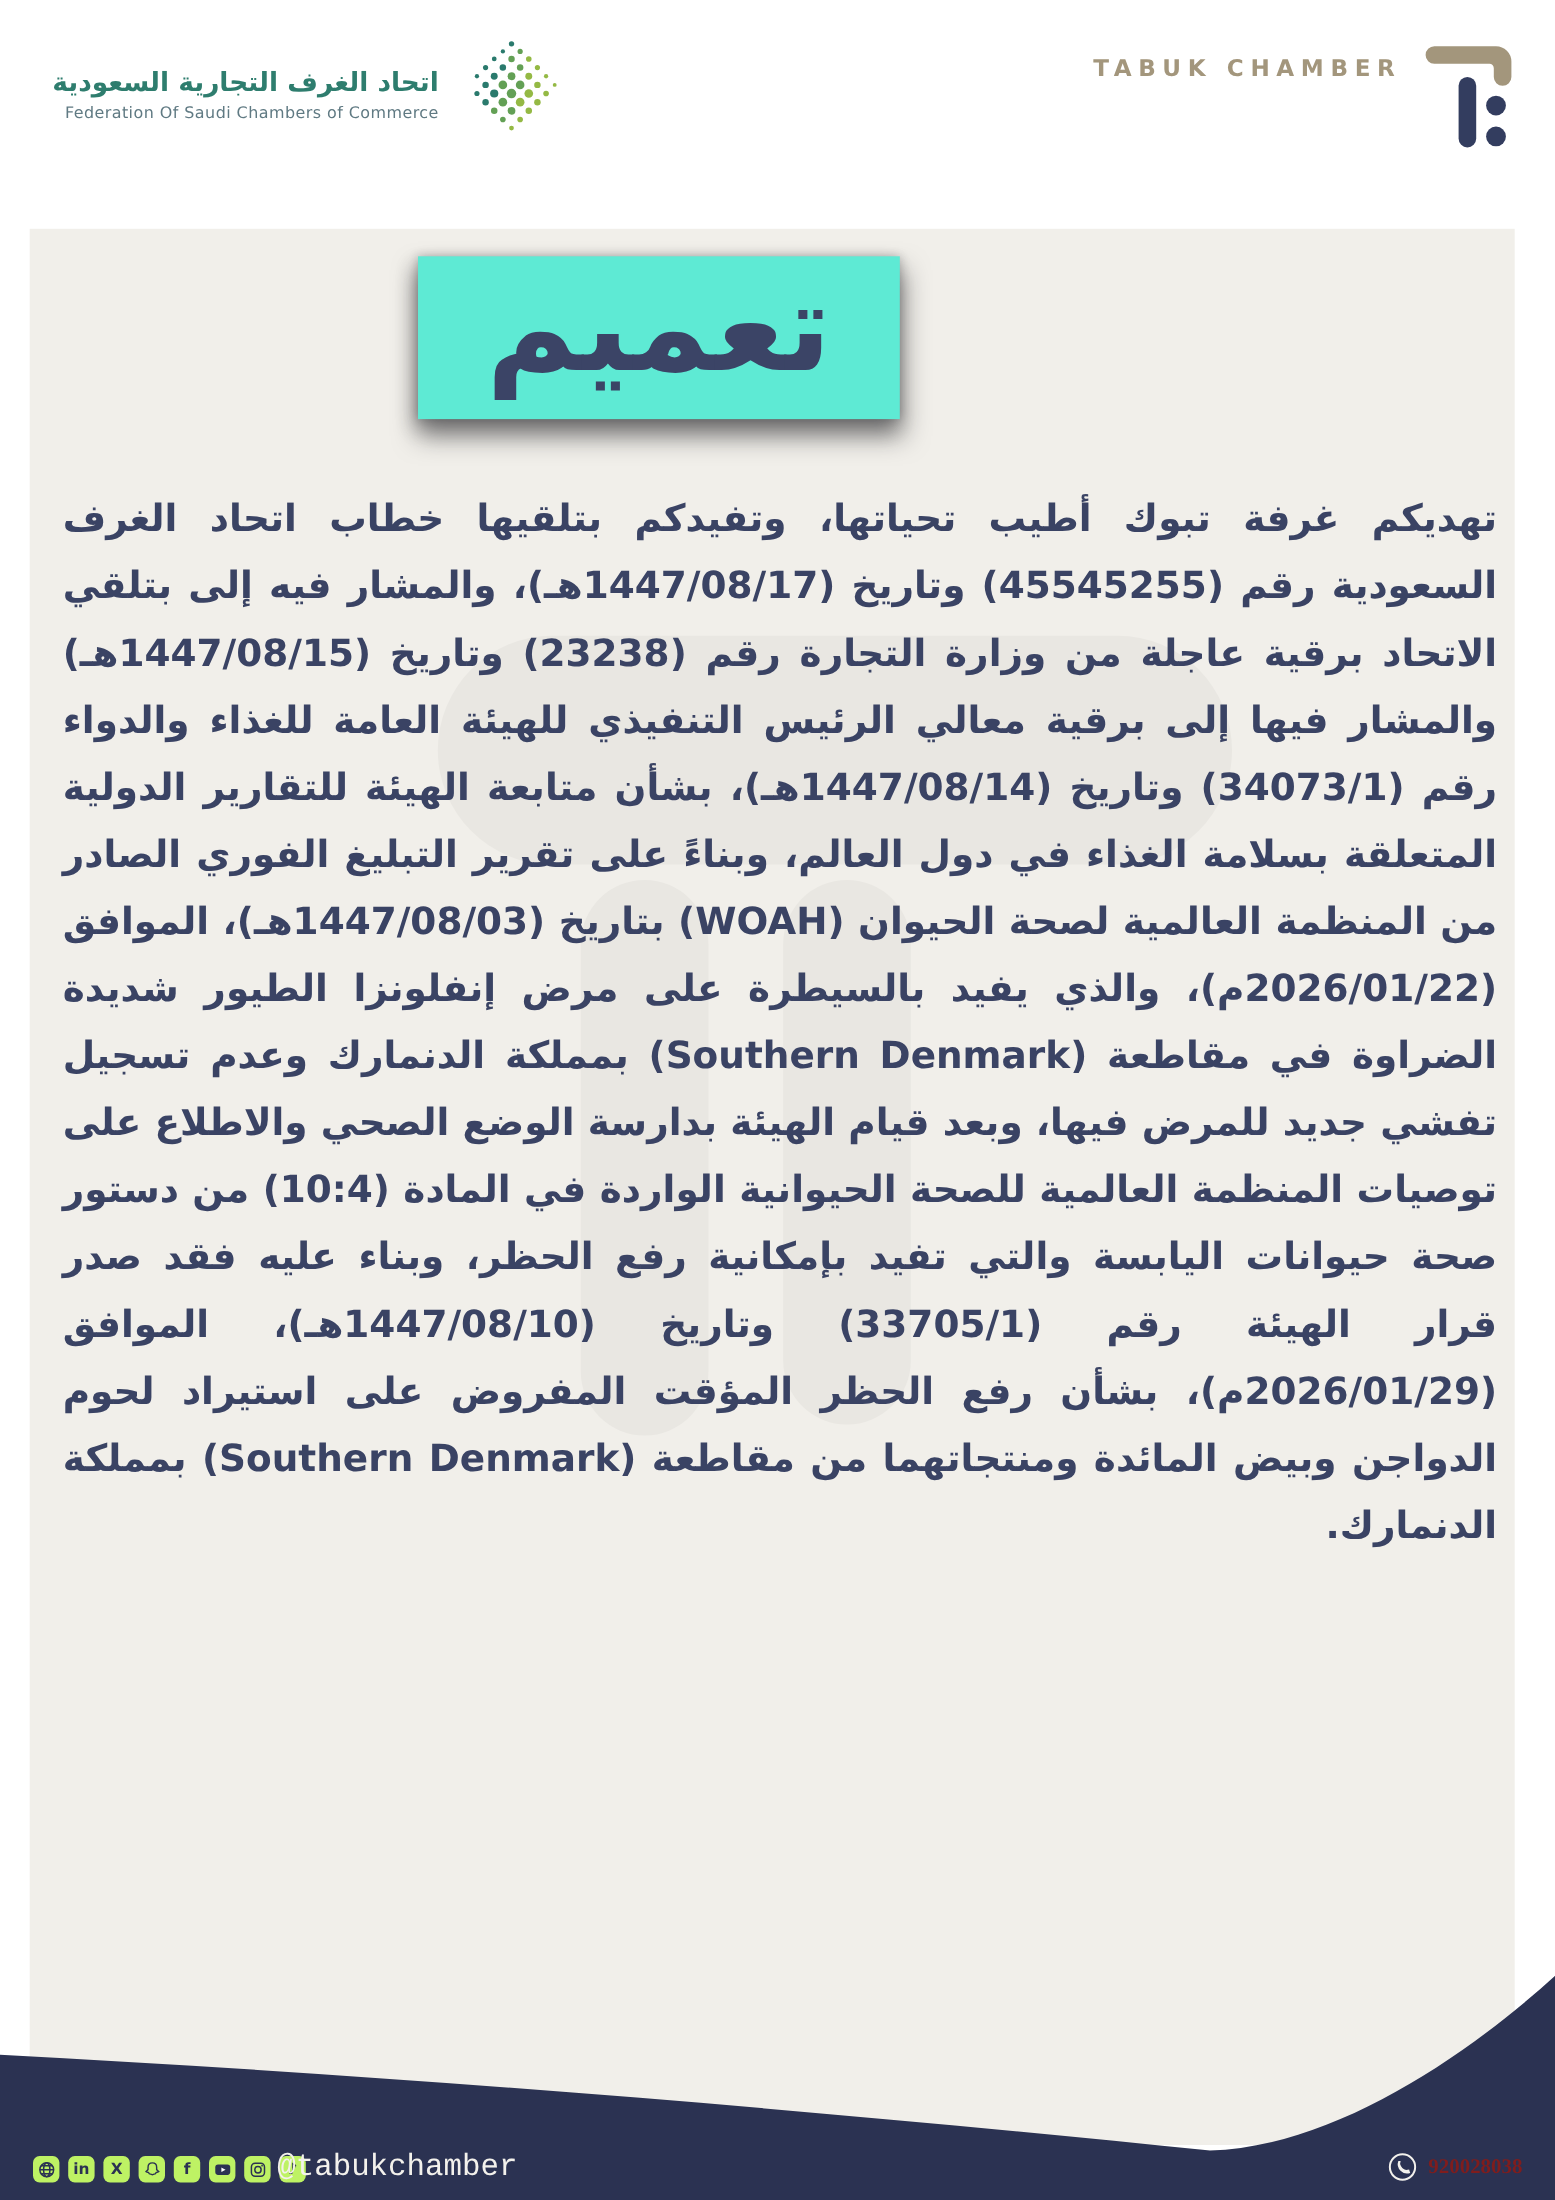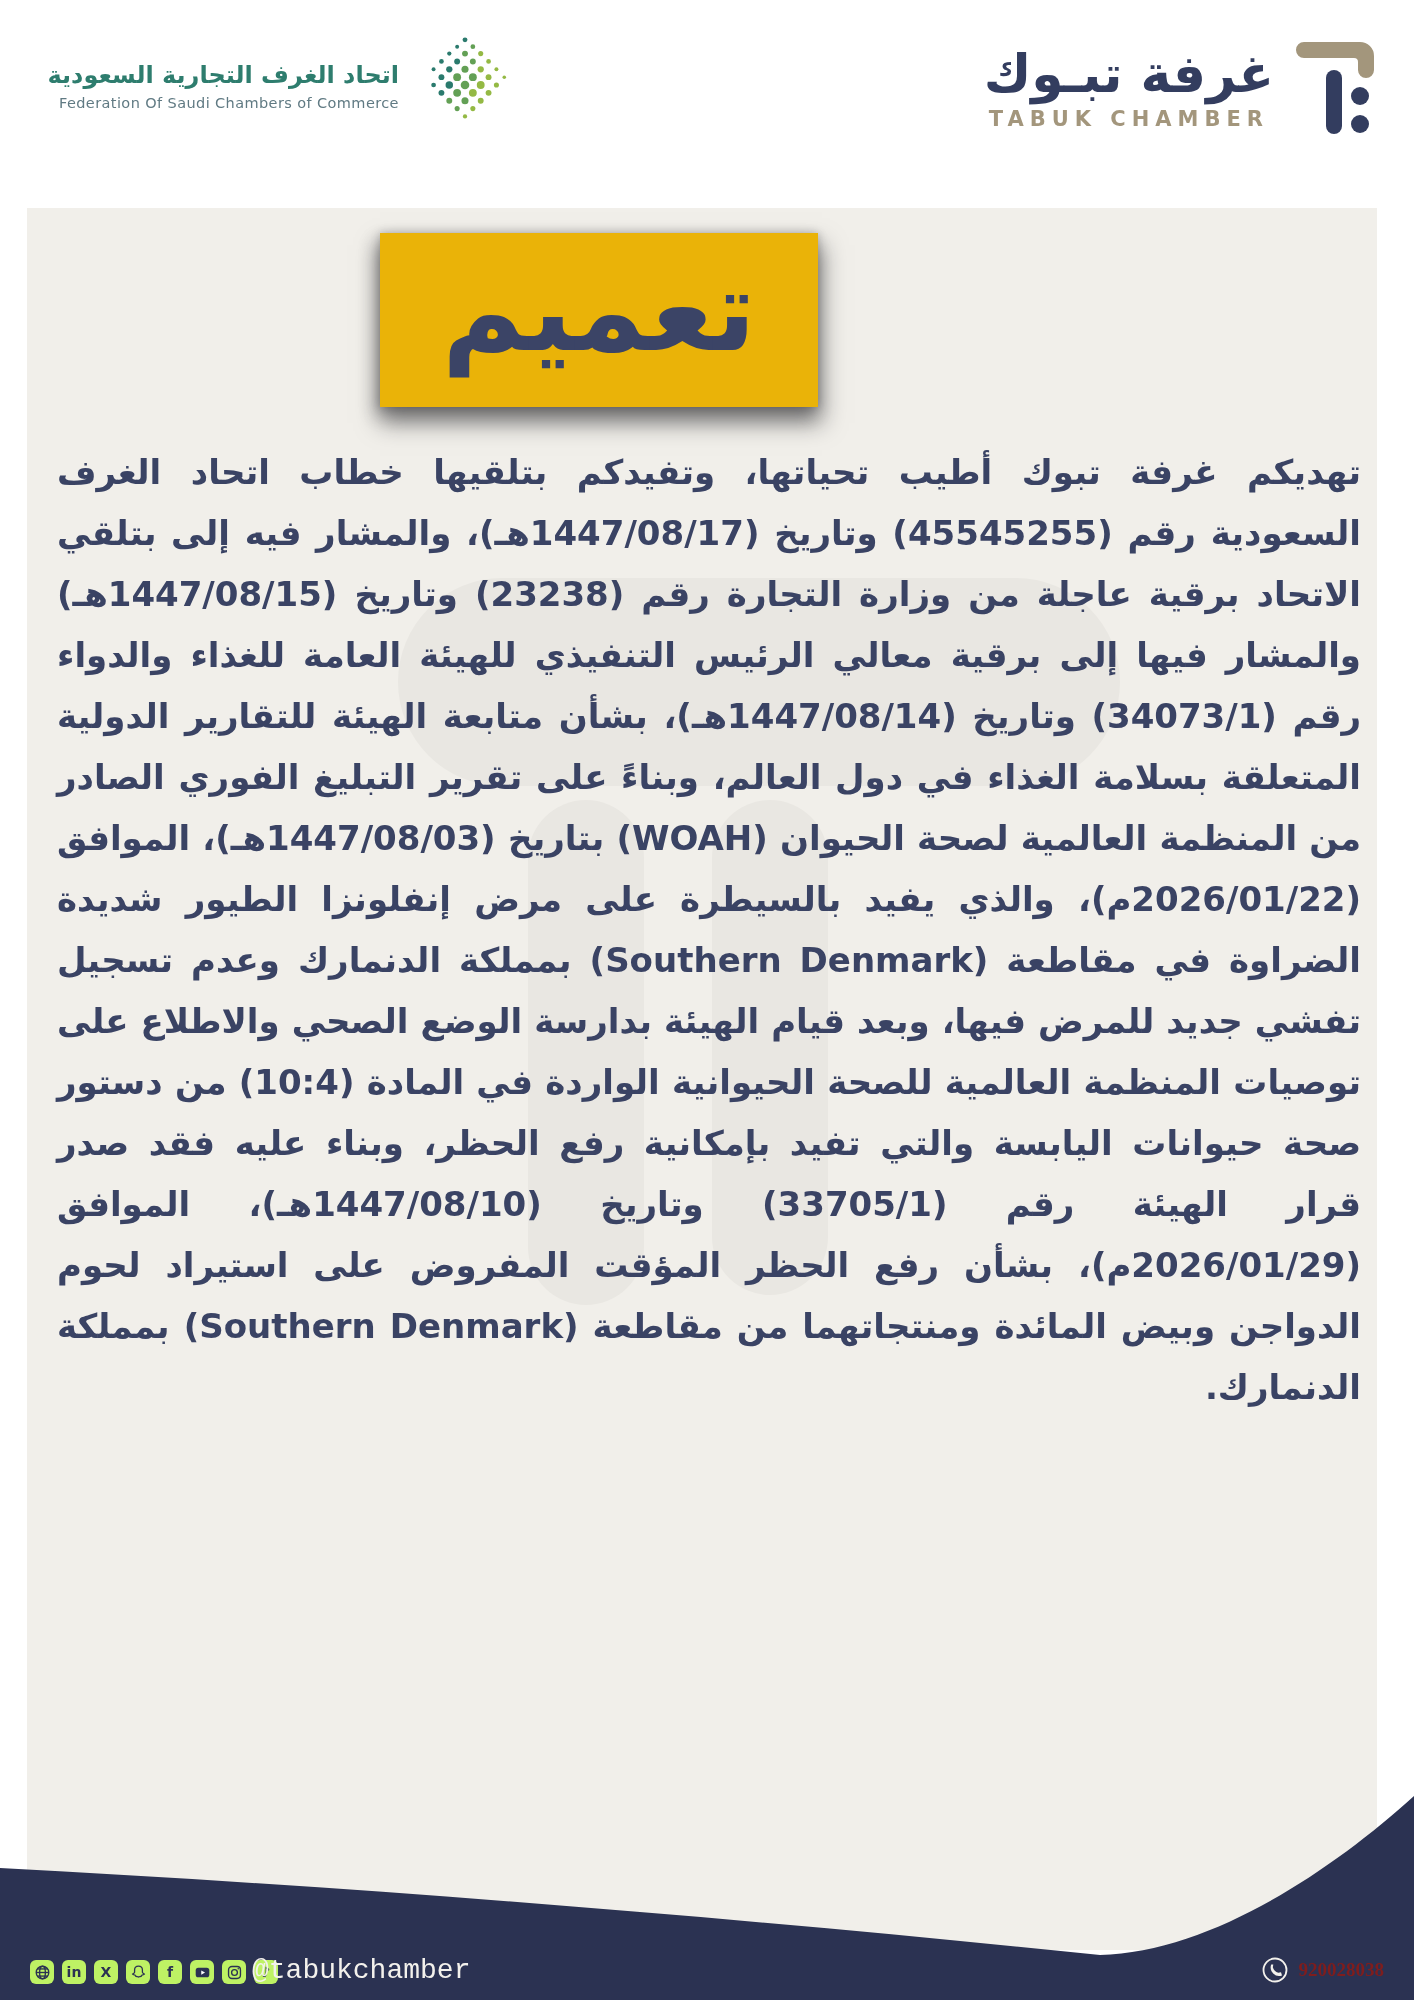--- a/index.html
+++ b/index.html
@@ -21,22 +21,22 @@
   .fscc-emblem { width:104px; height:108px; }
 
   .tabuk { position:absolute; right:32px; top:36px; display:flex; align-items:flex-start; gap:16px; }
   .tabuk-text { text-align:center; margin-top:10px; }
   .tabuk-ar { font-size:52px; font-weight:bold; color:#333d5f; direction:rtl; line-height:1.1; }
   .tabuk-en { font-size:21px; color:#a3967c; letter-spacing:6px; margin-top:4px; font-weight:bold; }
   .tabuk-mark { width:92px; height:104px; }
 
   
   .title-box {
-    position:absolute; left:380px; top:233px; width:438px; height:174px;
-    background:#eab308;
+    position:absolute; left:380px; top:233px; width:438px; height:148px;
+    background:#5eead4;
     box-shadow: 2px 14px 22px 2px rgba(45,45,50,.55), -4px 8px 16px rgba(45,45,50,.30), 0 0 8px rgba(45,45,50,.25);
     display:flex; align-items:center; justify-content:center;
   }
   .title-box span { font-size:112px; font-weight:bold; color:#3b4466; line-height:1; padding-bottom:18px; }
 
   
   .wm { position:absolute; pointer-events:none; }
   .wm-bar  { left:398px; top:578px;  width:722px; height:208px; background:#e9e7e2; border-radius:104px; }
   .wm-col1 { left:528px; top:800px;  width:116px; height:505px; background:#e9e7e2; border-radius:58px; }
   .wm-col2 { left:712px; top:800px;  width:116px; height:495px; background:#e9e7e2; border-radius:58px; }
@@ -115,21 +115,20 @@
           <circle cx="74" cy="62" r="3"></circle>
             <circle cx="66" cy="70" r="3"></circle>
             <circle cx="58" cy="78" r="2.6"></circle>
           <circle cx="50" cy="86" r="2.2"></circle>
         </g>
       </svg>
     </div>
 
     <div class="tabuk">
       <div class="tabuk-text">
-        <div class="tabuk-ar">غرفة تبـوك</div>
         <div class="tabuk-en">TABUK CHAMBER</div>
       </div>
       <svg class="tabuk-mark" viewBox="0 0 92 104">
         <path fill="#a3967c" d="M14 6 h56 a14 14 0 0 1 14 14 v14 a8 8 0 0 1 -16 0 v-8 a4 4 0 0 0 -4 -4 h-50 a8 8 0 0 1 0 -16 z"></path>
         <rect x="36" y="34" width="16" height="64" rx="8" fill="#333d5f"></rect>
         <circle cx="70" cy="60" r="9" fill="#333d5f"></circle>
         <circle cx="70" cy="88" r="9" fill="#333d5f"></circle>
       </svg>
     </div>
   </div>

